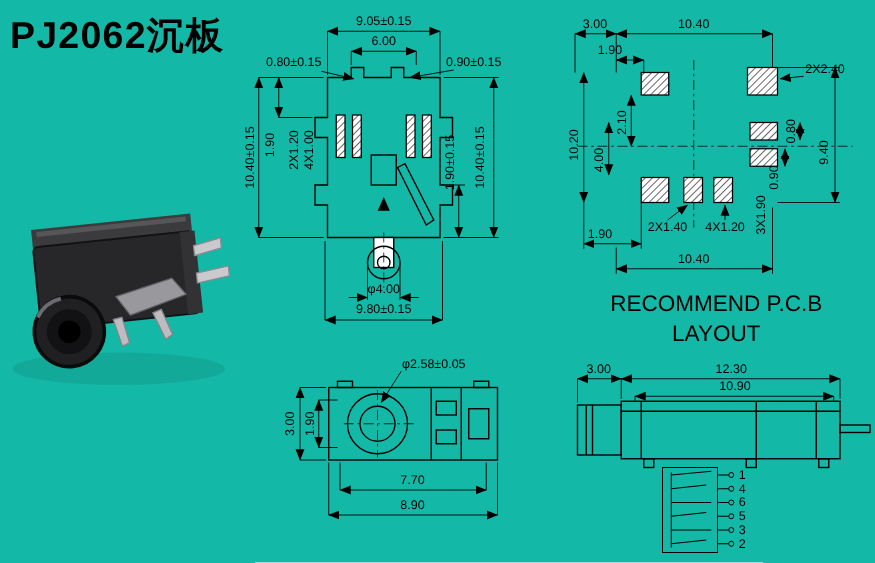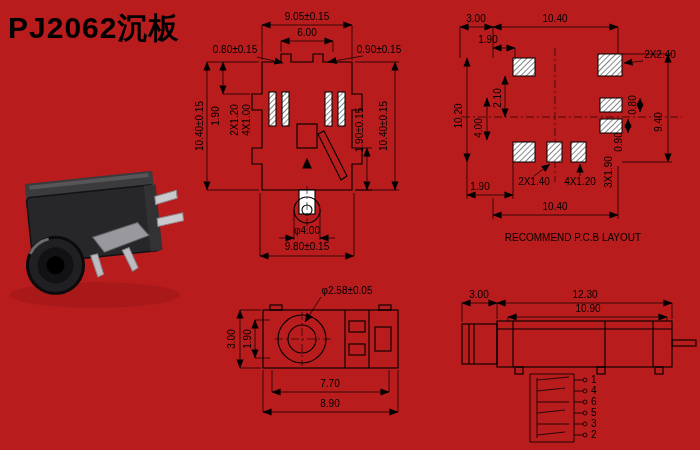--- a/index.html
+++ b/index.html
@@ -1,26 +1,26 @@
 <!DOCTYPE html>
 <html><head>
 <meta charset="utf-8">
 <style>
   * { margin:0; padding:0; box-sizing:border-box; }
   html,body { background:#ffffff; font-family:"Liberation Sans", sans-serif; }
-  #canvas { position:relative; width:700px; height:450px; background:#b91c1c; overflow:hidden; }
+  #canvas { position:relative; width:700px; height:450px; background:#14b8a6; overflow:hidden; }
   #title { position:absolute; left:8px; top:8px; font-size:30px; font-weight:bold; color:#000; letter-spacing:1px; }
   .view { position:absolute; }
   .dim { font-size:10px; fill:#000; }
   .dl line { stroke:#000; stroke-width:0.7; fill:none; }
   .ol path, .ol rect, .ol circle, .ol line { stroke:#000; stroke-width:1.1; fill:none; }
   .thin path, .thin rect, .thin circle, .thin line { stroke:#000; stroke-width:0.8; fill:none; }
   .cl { stroke:#000; stroke-width:0.6; stroke-dasharray:8 3 2 3; fill:none; }
   .pad { fill:url(#hatch); stroke:#000; stroke-width:1; }
-  #caption { position:absolute; left:452px; top:231px; width:242px; text-align:center; font-size:10px; color:#000; line-height:1.35; }
+  #caption { position:absolute; left:452px; top:231px; width:242px; text-align:center; font-size:18px; color:#000; line-height:1.35; }
 </style>
 </head>
 <body>
 
 <div id="canvas">
 
   <svg style="position:absolute;width:0;height:0" aria-hidden="true">
     <defs>
       <marker id="ah" viewBox="0 0 10 10" refX="9.5" refY="5" markerWidth="9" markerHeight="9" orient="auto-start-reverse" markerUnits="userSpaceOnUse">
         <path d="M0,1 L10,5 L0,9 z" fill="#000"></path>

